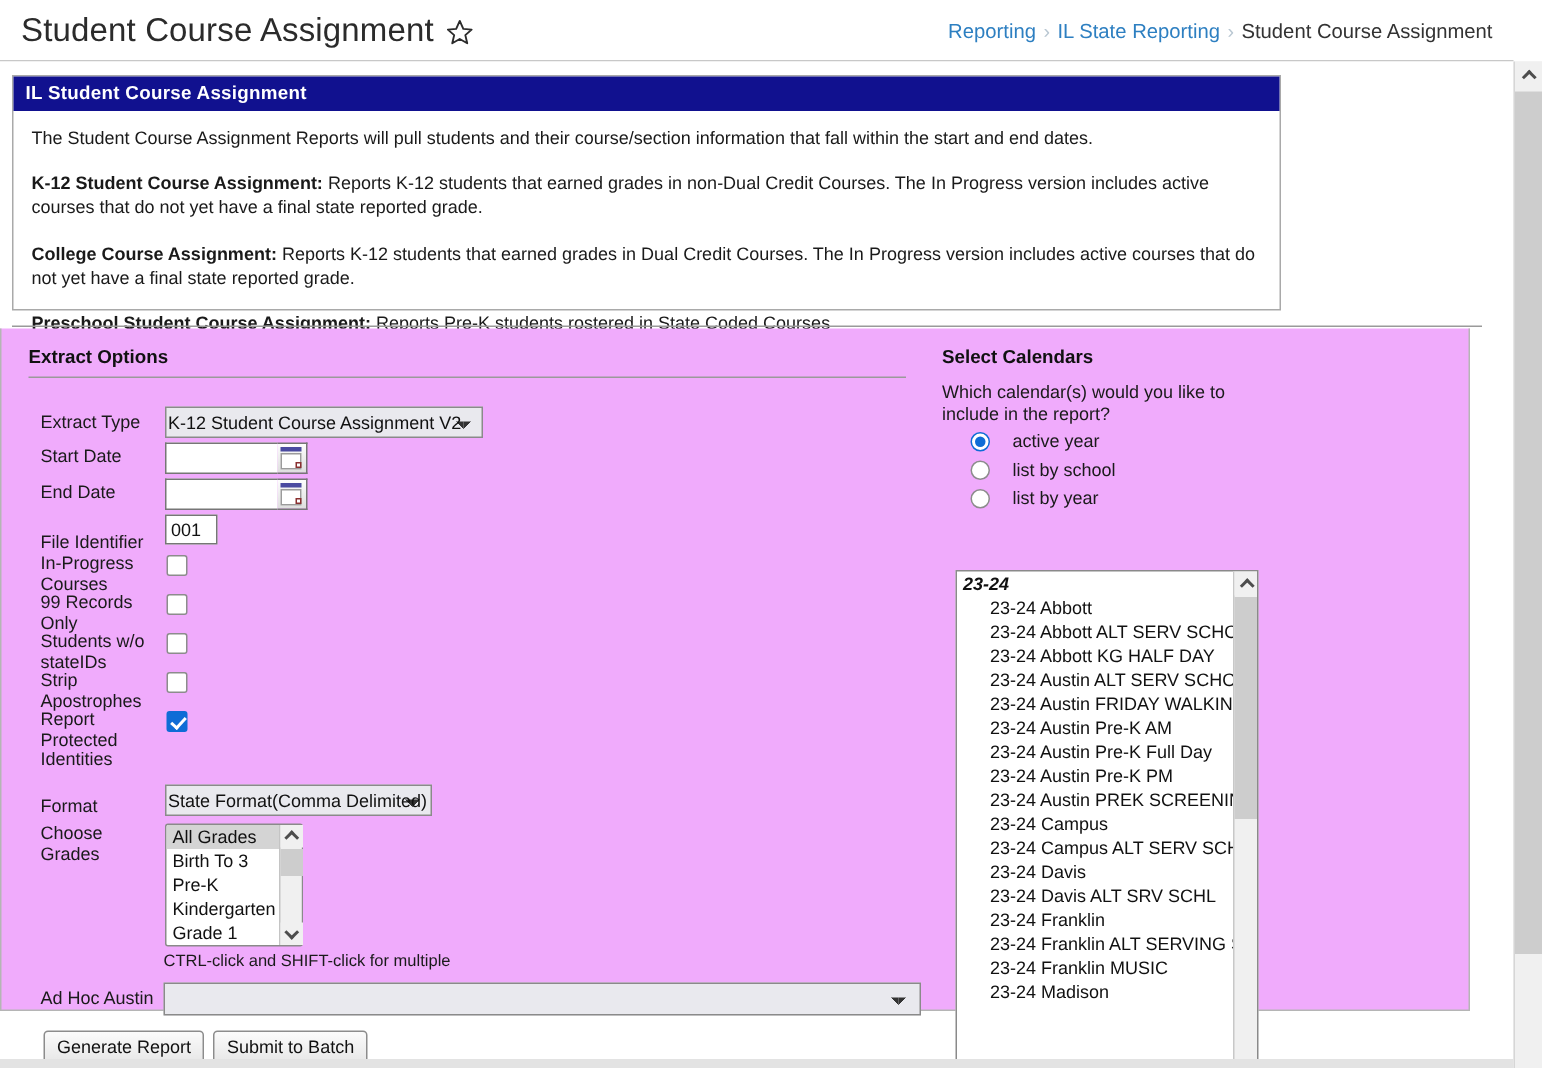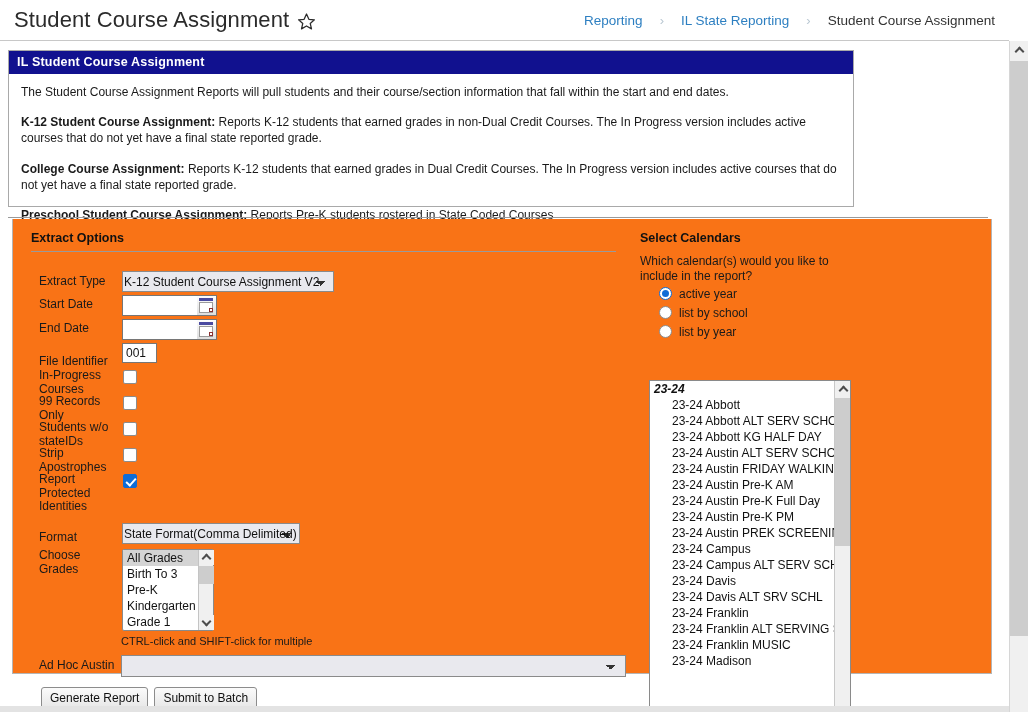--- a/index.html
+++ b/index.html
@@ -21,21 +21,21 @@
     display: flex; align-items: center; justify-content: space-between;
   }
   .title-wrap { display:flex; align-items:center; padding-left: 14px; gap: 8px; }
   .page-title {
     font-size: 22px; color: #2b2b2b; font-weight: 400; letter-spacing: .1px;
     white-space: nowrap;
   }
   .star-icon { width: 19px; height: 19px; display:block; margin-top:3px; }
 
   .breadcrumb {
-    display:flex; align-items:center; gap:17px; padding-right: 14px;
+    display:flex; align-items:center; gap:5px; padding-right: 14px;
     font-size: 13.5px; white-space: nowrap;
   }
   .crumb-link { color: #2d7fc1; cursor: pointer; }
   .crumb-sep { color: #b9c7d2; font-size: 13px; }
   .crumb-current { color: #333333; }
 
   
   .content {
     position: absolute; left: 0; top: 41px; width: 1009px; height: 671px;
     background: #ffffff; overflow: hidden;
@@ -59,22 +59,22 @@
   .desc-p b { font-weight: bold; }
 
   
   .hr-main {
     position:absolute; left: 8px; top: 176px; width: 980px;
     border-top: 1px solid #9a9a9a;
   }
 
   
   .options-region {
-    position: absolute; left: 12px; top: 178px; width: 980px; height: 455px;
-    background: #f97316; border: 1px solid #b5b5b5; border-top:none;
+    position: absolute; left: 0; top: 178px; width: 980px; height: 455px;
+    background: #f0abfc; border: 1px solid #b5b5b5; border-top:none;
   }
 
   .section-head {
     position:absolute; font-size: 12.5px; font-weight:bold; color:#111;
   }
   .section-rule { position:absolute; border-top:1px solid #9a9a9a; }
 
   
   .left-col { position:absolute; left: 0; top: 0; width: 620px; height: 100%; }
 
@@ -162,21 +162,21 @@
     font-size: 12px; font-family:"Liberation Sans", sans-serif; color:#111;
     background: linear-gradient(#fbfbfb,#e6e6e6);
     border: 1px solid #8c8c8c; border-radius: 3px;
     padding: 3px 8px 4px 8px; cursor: pointer;
   }
 
   
   .right-col { position:absolute; left: 620px; top: 0; width: 360px; height:100%; }
   .rq { font-size: 12px; color:#1a1a1a; line-height:15px; }
 
-  .radio-row { display:flex; align-items:flex-start; gap:7px; margin-bottom: 5px; }
+  .radio-row { display:flex; align-items:flex-end; gap:15px; margin-bottom: 5px; }
   input.rd {
     -webkit-appearance:none; appearance:none;
     width: 13px; height: 13px; border-radius:50%;
     border: 1px solid #8c8c8c; background:#fff; margin:0; cursor:pointer;
     position:relative; outline:none; flex:none;
   }
   input.rd:checked { border: 1px solid #0f6cd6; background:#fff; }
   input.rd:checked::after {
     content:""; position:absolute; left:2px; top:2px; width:7px; height:7px;
     border-radius:50%; background:#0f6cd6;

